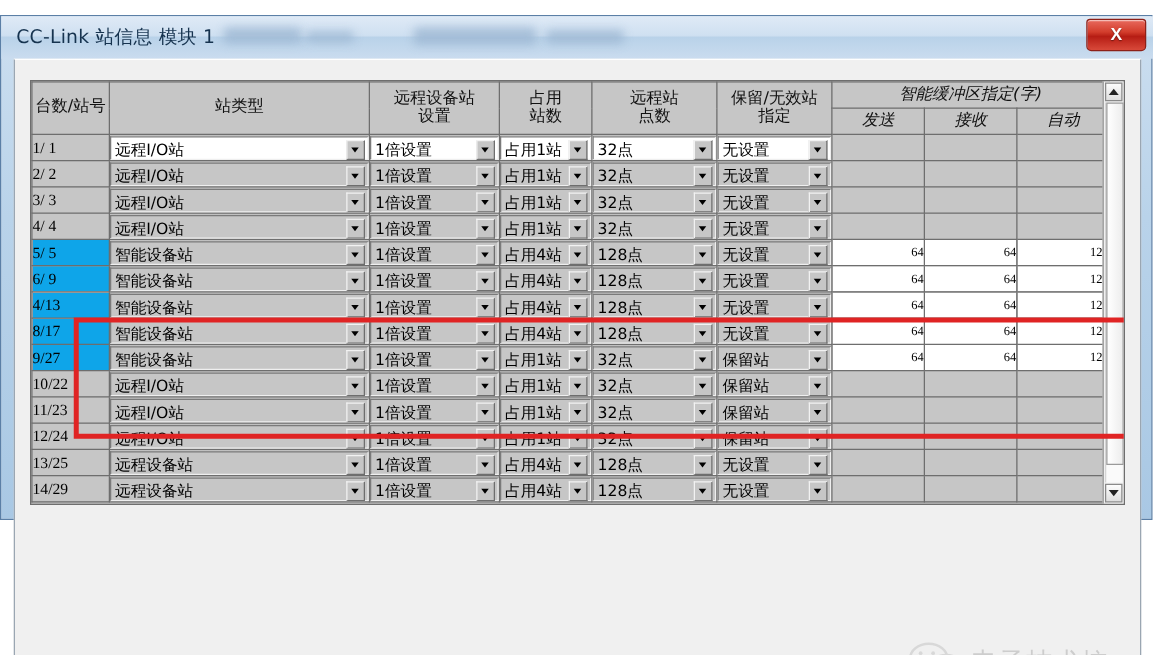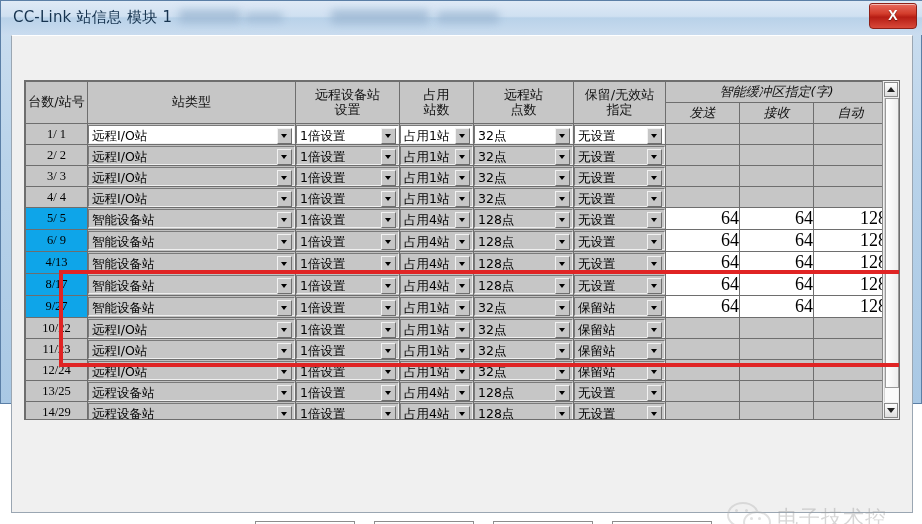--- a/index.html
+++ b/index.html
@@ -5,21 +5,21 @@
   html, body {
     margin: 0; padding: 0;
     width: 922px; height: 524px;
     overflow: hidden;
     background: #ffffff;
     font-family: "DejaVu Sans", "Liberation Sans", sans-serif;
   }
 
   #window {
     position: absolute;
-    left: 0; top: 0;
+    left: 0; top: 12px;
     width: 922px; height: 404px;
     box-sizing: border-box;
     background: linear-gradient(to bottom, #cddff0 0%, #b9d3ea 40%, #a9c8e4 100%);
     border: 1px solid #5b7fa6;
   }
 
   
   #titlebar {
     position: absolute;
     left: 0; top: 0;
@@ -78,21 +78,20 @@
 
   
   #grid-wrap {
     position: absolute;
     left: 12px; top: 16px;
     width: 876px; height: 340px;
     border: 1px solid #6e6e6e;
     background: #c0c0c0;
     box-sizing: border-box;
     overflow: hidden;
-    margin-top: 28px;
   }
 
   table.grid {
     border-collapse: collapse;
     table-layout: fixed;
     width: 862px;
     font-size: 12px;
     color: #000;
   }
   table.grid th, table.grid td {
@@ -110,21 +109,21 @@
     text-align: center;
     vertical-align: middle;
     line-height: 1.15;
     color: #111;
   }
   .hdr-tall { height: 44px; }
   .hdr-short { height: 22px; font-style: italic; }
 
   td.rownum {
     background: #c6c6c6;
-    text-align: center;
+    text-align: left;
     padding-right: 7px;
     font-size: 12.5px;
     font-family: "Liberation Serif", serif;
     vertical-align: middle;
   }
 
   
   .combo {
     position: relative;
     height: 19px;
@@ -165,21 +164,21 @@
     border-top: 4px solid #000;
   }
   
   tr.first-row .combo { background: #ffffff; }
   tr.first-row .combo .val { background: transparent; }
 
   td.num {
     background: #c6c6c6;
     text-align: right;
     padding-right: 8px;
-    font-size: 18px;
+    font-size: 10px;
     font-family: "Liberation Serif", serif;
     vertical-align: middle;
   }
   tr.hl td.num { background: #ffffff; }
   tr.hl td.rownum { background: #0ea5e9; }
 
   
   #vscroll {
     position: absolute;
     right: 0; top: 0;

